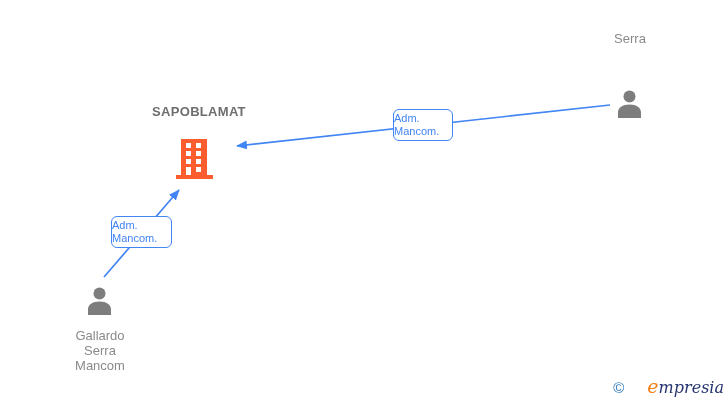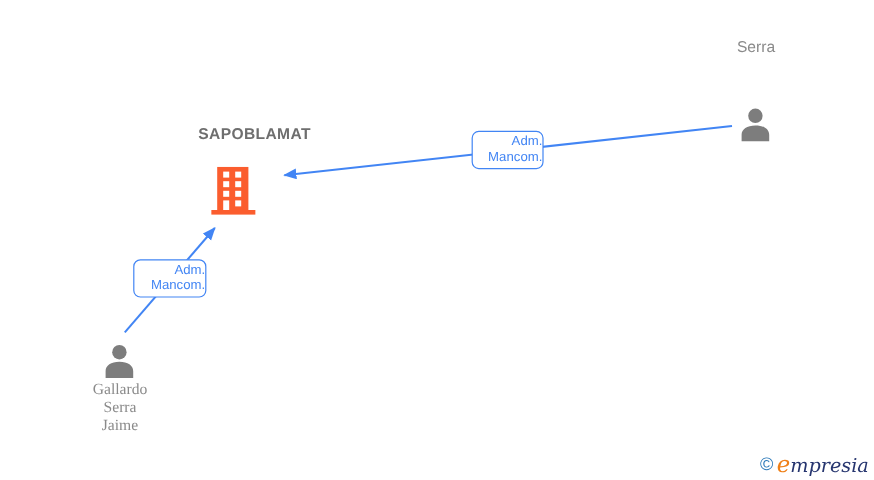--- a/index.html
+++ b/index.html
@@ -31,36 +31,37 @@
     letter-spacing:.3px;
   }
   .edge-label{
     position:absolute;z-index:3;
     box-sizing:border-box;
     background:#ffffff;
     border:1.5px solid #4285f4;
     border-radius:6px;
     color:#4285f4;
     font-size:11px;line-height:13px;
-    text-align:right;
+    text-align:left;
     padding-top:2px;
   }
   .logo{
     position:absolute;right:4px;bottom:4px;z-index:2;
     display:flex;align-items:center;gap:3px;
     text-decoration:none;
   }
   .logo .copy{
     color:#2b79b9;font-size:15px;line-height:15px;
   }
   .logo .brand{
     font-family:"DejaVu Serif", serif;
     font-style:italic;
     font-size:16px;line-height:16px;
     color:#26356f;
+    margin-left:20px;
   }
   .logo .brand .e{
     color:#ef8019;
     font-size:19px;
   }
 </style>
 </head>
 <body>
 
 <div class="canvas">
@@ -68,21 +69,21 @@
   <svg class="edges" viewBox="0 0 728 400" xmlns="http://www.w3.org/2000/svg">
     <defs>
       <marker id="arrow" markerUnits="userSpaceOnUse" markerWidth="14" markerHeight="12" refX="10" refY="4.5" orient="auto">
         <path d="M0,0 L11,4.5 L0,9 z" fill="#4285f4"></path>
       </marker>
     </defs>
     <line x1="610" y1="105" x2="237" y2="146" stroke="#4285f4" stroke-width="1.7" marker-end="url(#arrow)"></line>
     <line x1="104" y1="277" x2="179" y2="190" stroke="#4285f4" stroke-width="1.7" marker-end="url(#arrow)"></line>
   </svg>
 
-  <div class="node-label company-label" style="left:119px;top:104px;width:140px;text-align:right;">
+  <div class="node-label company-label" style="left:129px;top:104px;width:140px;">
     <div>SAPOBLAMAT</div>
   </div>
   <div class="node" style="left:176px;top:139px;width:37px;height:40px;">
     <span>
       <svg width="37" height="40" viewBox="0 0 37 40" xmlns="http://www.w3.org/2000/svg">
         <rect x="5" y="0" width="26" height="38" fill="#fb5d2e"></rect>
         <rect x="0" y="36" width="37" height="4" fill="#fb5d2e"></rect>
         <rect x="10" y="4" width="5" height="5" fill="#ffffff"></rect>
         <rect x="20" y="4" width="5" height="5" fill="#ffffff"></rect>
         <rect x="10" y="12" width="5" height="5" fill="#ffffff"></rect>
@@ -108,24 +109,24 @@
   </div>
 
   <div class="node" style="left:85px;top:287px;width:29px;height:28px;">
     <span>
       <svg width="29" height="28" viewBox="0 0 29 28" xmlns="http://www.w3.org/2000/svg">
         <circle cx="14.5" cy="6.5" r="6" fill="#7d7d7d"></circle>
         <path d="M14.5 14.5 c-7 0 -11.5 3.2 -11.5 7.8 L3 28 h23 l0 -5.7 c0 -4.6 -4.5 -7.8 -11.5 -7.8 z" fill="#7d7d7d"></path>
       </svg>
     </span>
   </div>
-  <div class="node-label" style="left:40px;top:316px;width:120px;font-family:Liberation Serif, serif;">
+  <div class="node-label" style="left:40px;top:328px;width:120px;">
     <div>Gallardo</div>
     <div>Serra</div>
-    <div>Jaime</div>
+    <div>Mancom</div>
   </div>
 
   <div class="edge-label" style="left:393px;top:109px;width:60px;height:32px;">
     <div>Adm.</div>
     <div>Mancom.</div>
   </div>
 
   <div class="edge-label" style="left:111px;top:216px;width:61px;height:32px;">
     <div>Adm.</div>
     <div>Mancom.</div>

